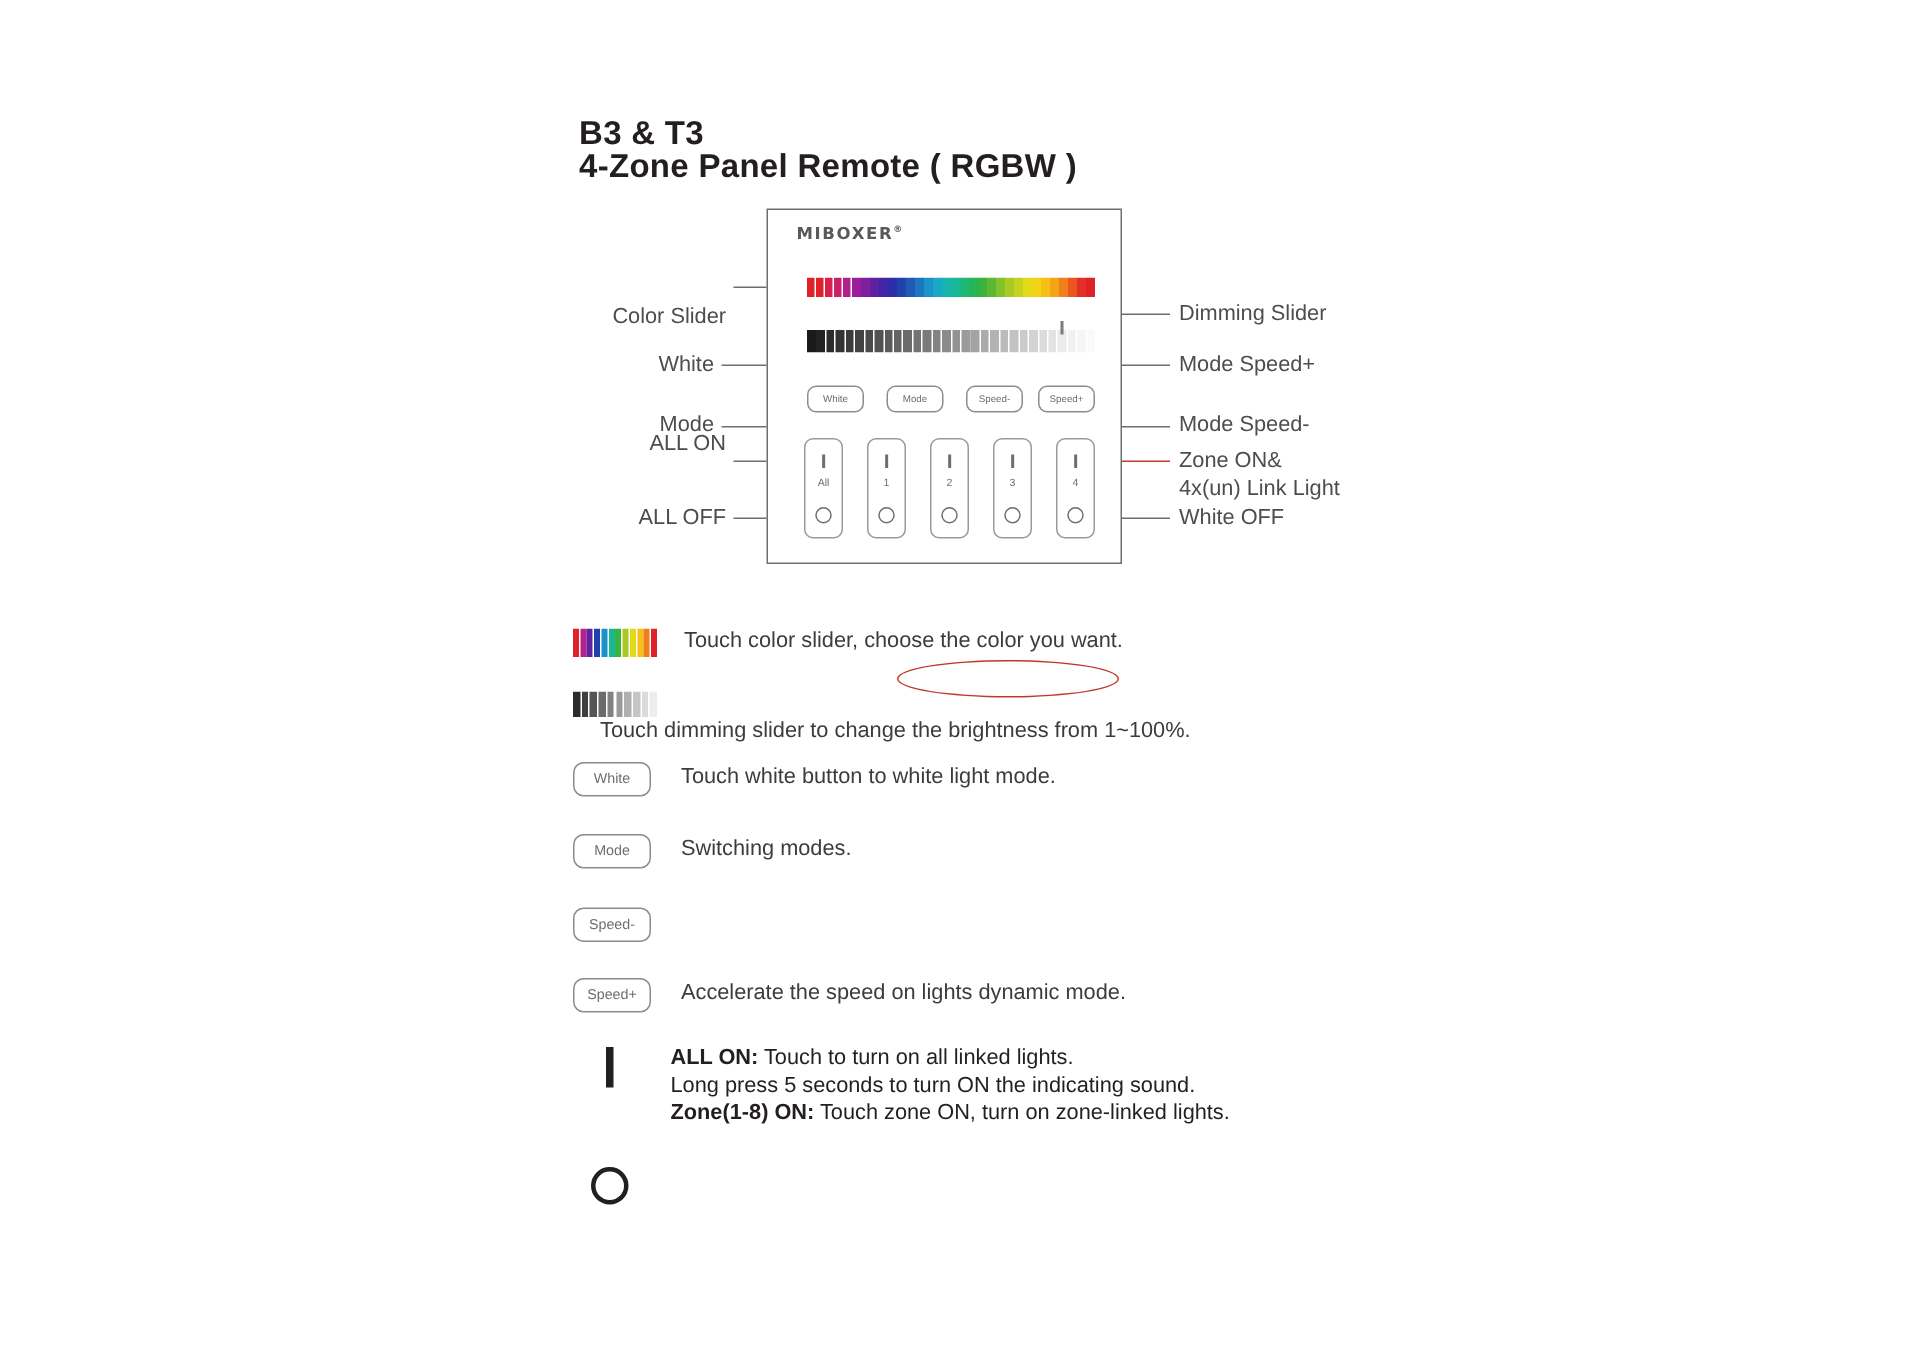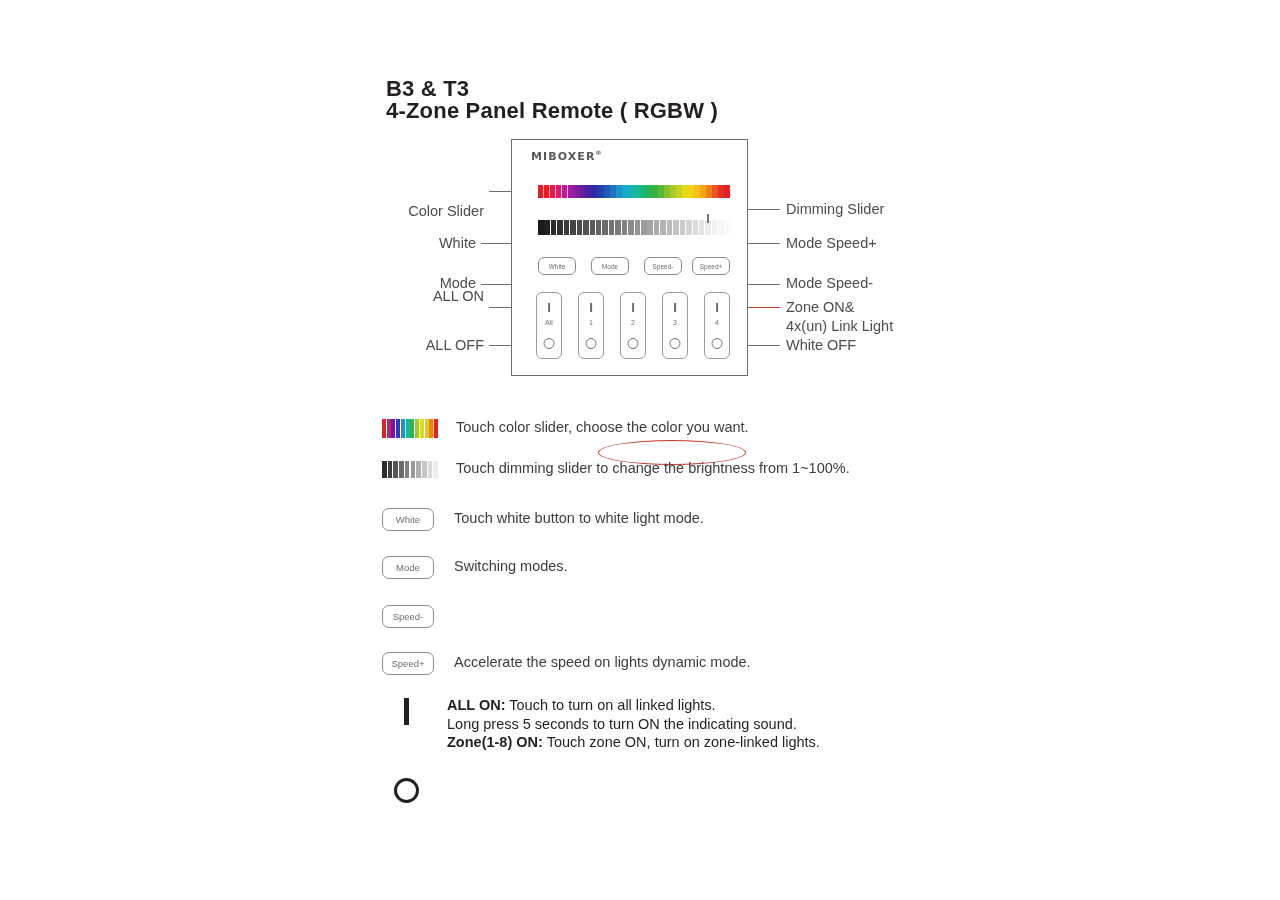--- a/index.html
+++ b/index.html
@@ -334,21 +334,21 @@
           <div class="seg" style="background: rgb(57, 178, 62); flex: 1 1 0px; margin-right: 0.8px;"></div>
           <div class="seg" style="background: rgb(169, 201, 36); flex: 1 1 0px; margin-right: 0.8px;"></div>
           <div class="seg" style="background: rgb(226, 218, 24); flex: 1 1 0px; margin-right: 0.8px;"></div>
           <div class="seg" style="background: rgb(247, 192, 21); flex: 1 1 0px; margin-right: 0.8px;"></div>
           <div class="seg" style="background: rgb(241, 128, 28); flex: 1 1 0px; margin-right: 0.8px;"></div>
           <div class="seg" style="background: rgb(224, 33, 40); flex: 1 1 0px;"></div>
         </div>
       <div class="legend-text" style="margin-left:18px;">Touch color slider, choose the color you want.</div>
     </div>
 
-    <div class="legend-row" style="top:41px;">
+    <div class="legend-row" style="top:41px;flex-direction:column;">
       <div class="sw sw-dim" id="sw-dim">
           <div class="seg" style="background: rgb(43, 43, 43); flex: 1 1 0px; margin-right: 1.2px;"></div>
           <div class="seg" style="background: rgb(63, 63, 63); flex: 1 1 0px; margin-right: 1.2px;"></div>
           <div class="seg" style="background: rgb(85, 85, 85); flex: 1 1 0px; margin-right: 1.2px;"></div>
           <div class="seg" style="background: rgb(107, 107, 107); flex: 1 1 0px; margin-right: 1.2px;"></div>
           <div class="seg" style="background: rgb(130, 130, 130); flex: 1 1 0px; margin-right: 1.2px;"></div>
           <div class="seg" style="background: rgb(154, 154, 154); flex: 1 1 0px; margin-right: 1.2px;"></div>
           <div class="seg" style="background: rgb(176, 176, 176); flex: 1 1 0px; margin-right: 1.2px;"></div>
           <div class="seg" style="background: rgb(198, 198, 198); flex: 1 1 0px; margin-right: 1.2px;"></div>
           <div class="seg" style="background: rgb(218, 218, 218); flex: 1 1 0px; margin-right: 1.2px;"></div>

